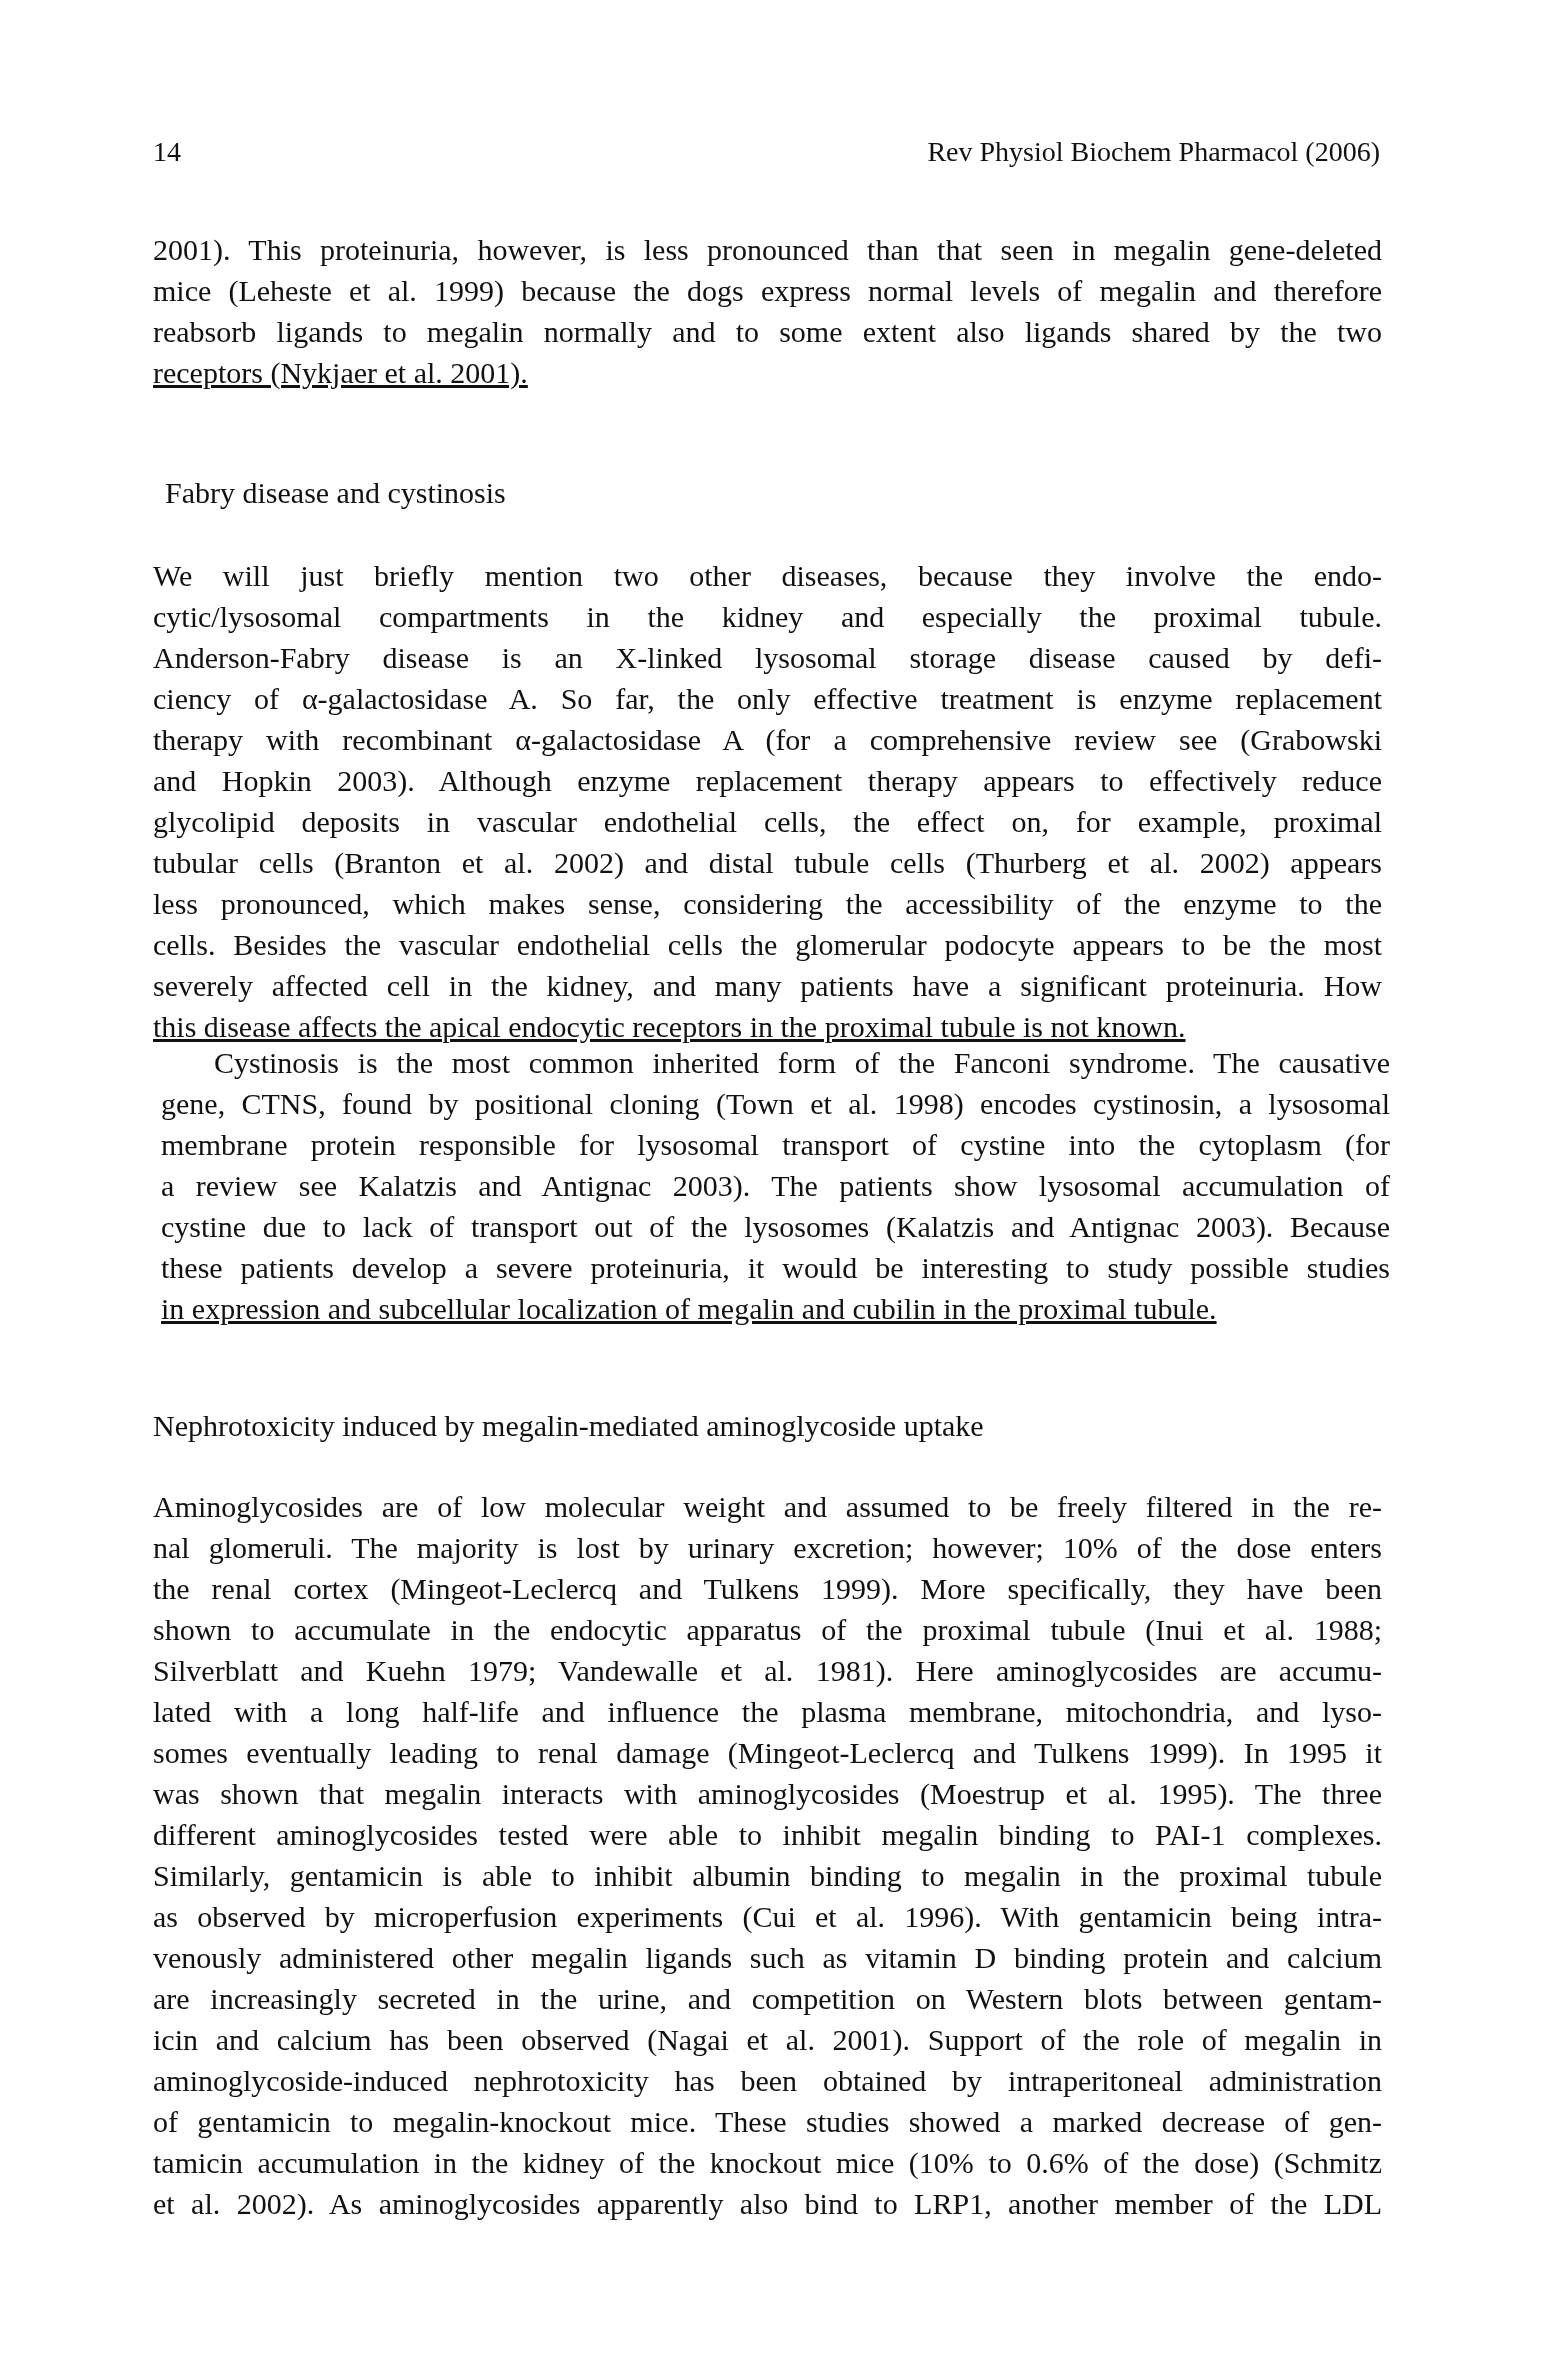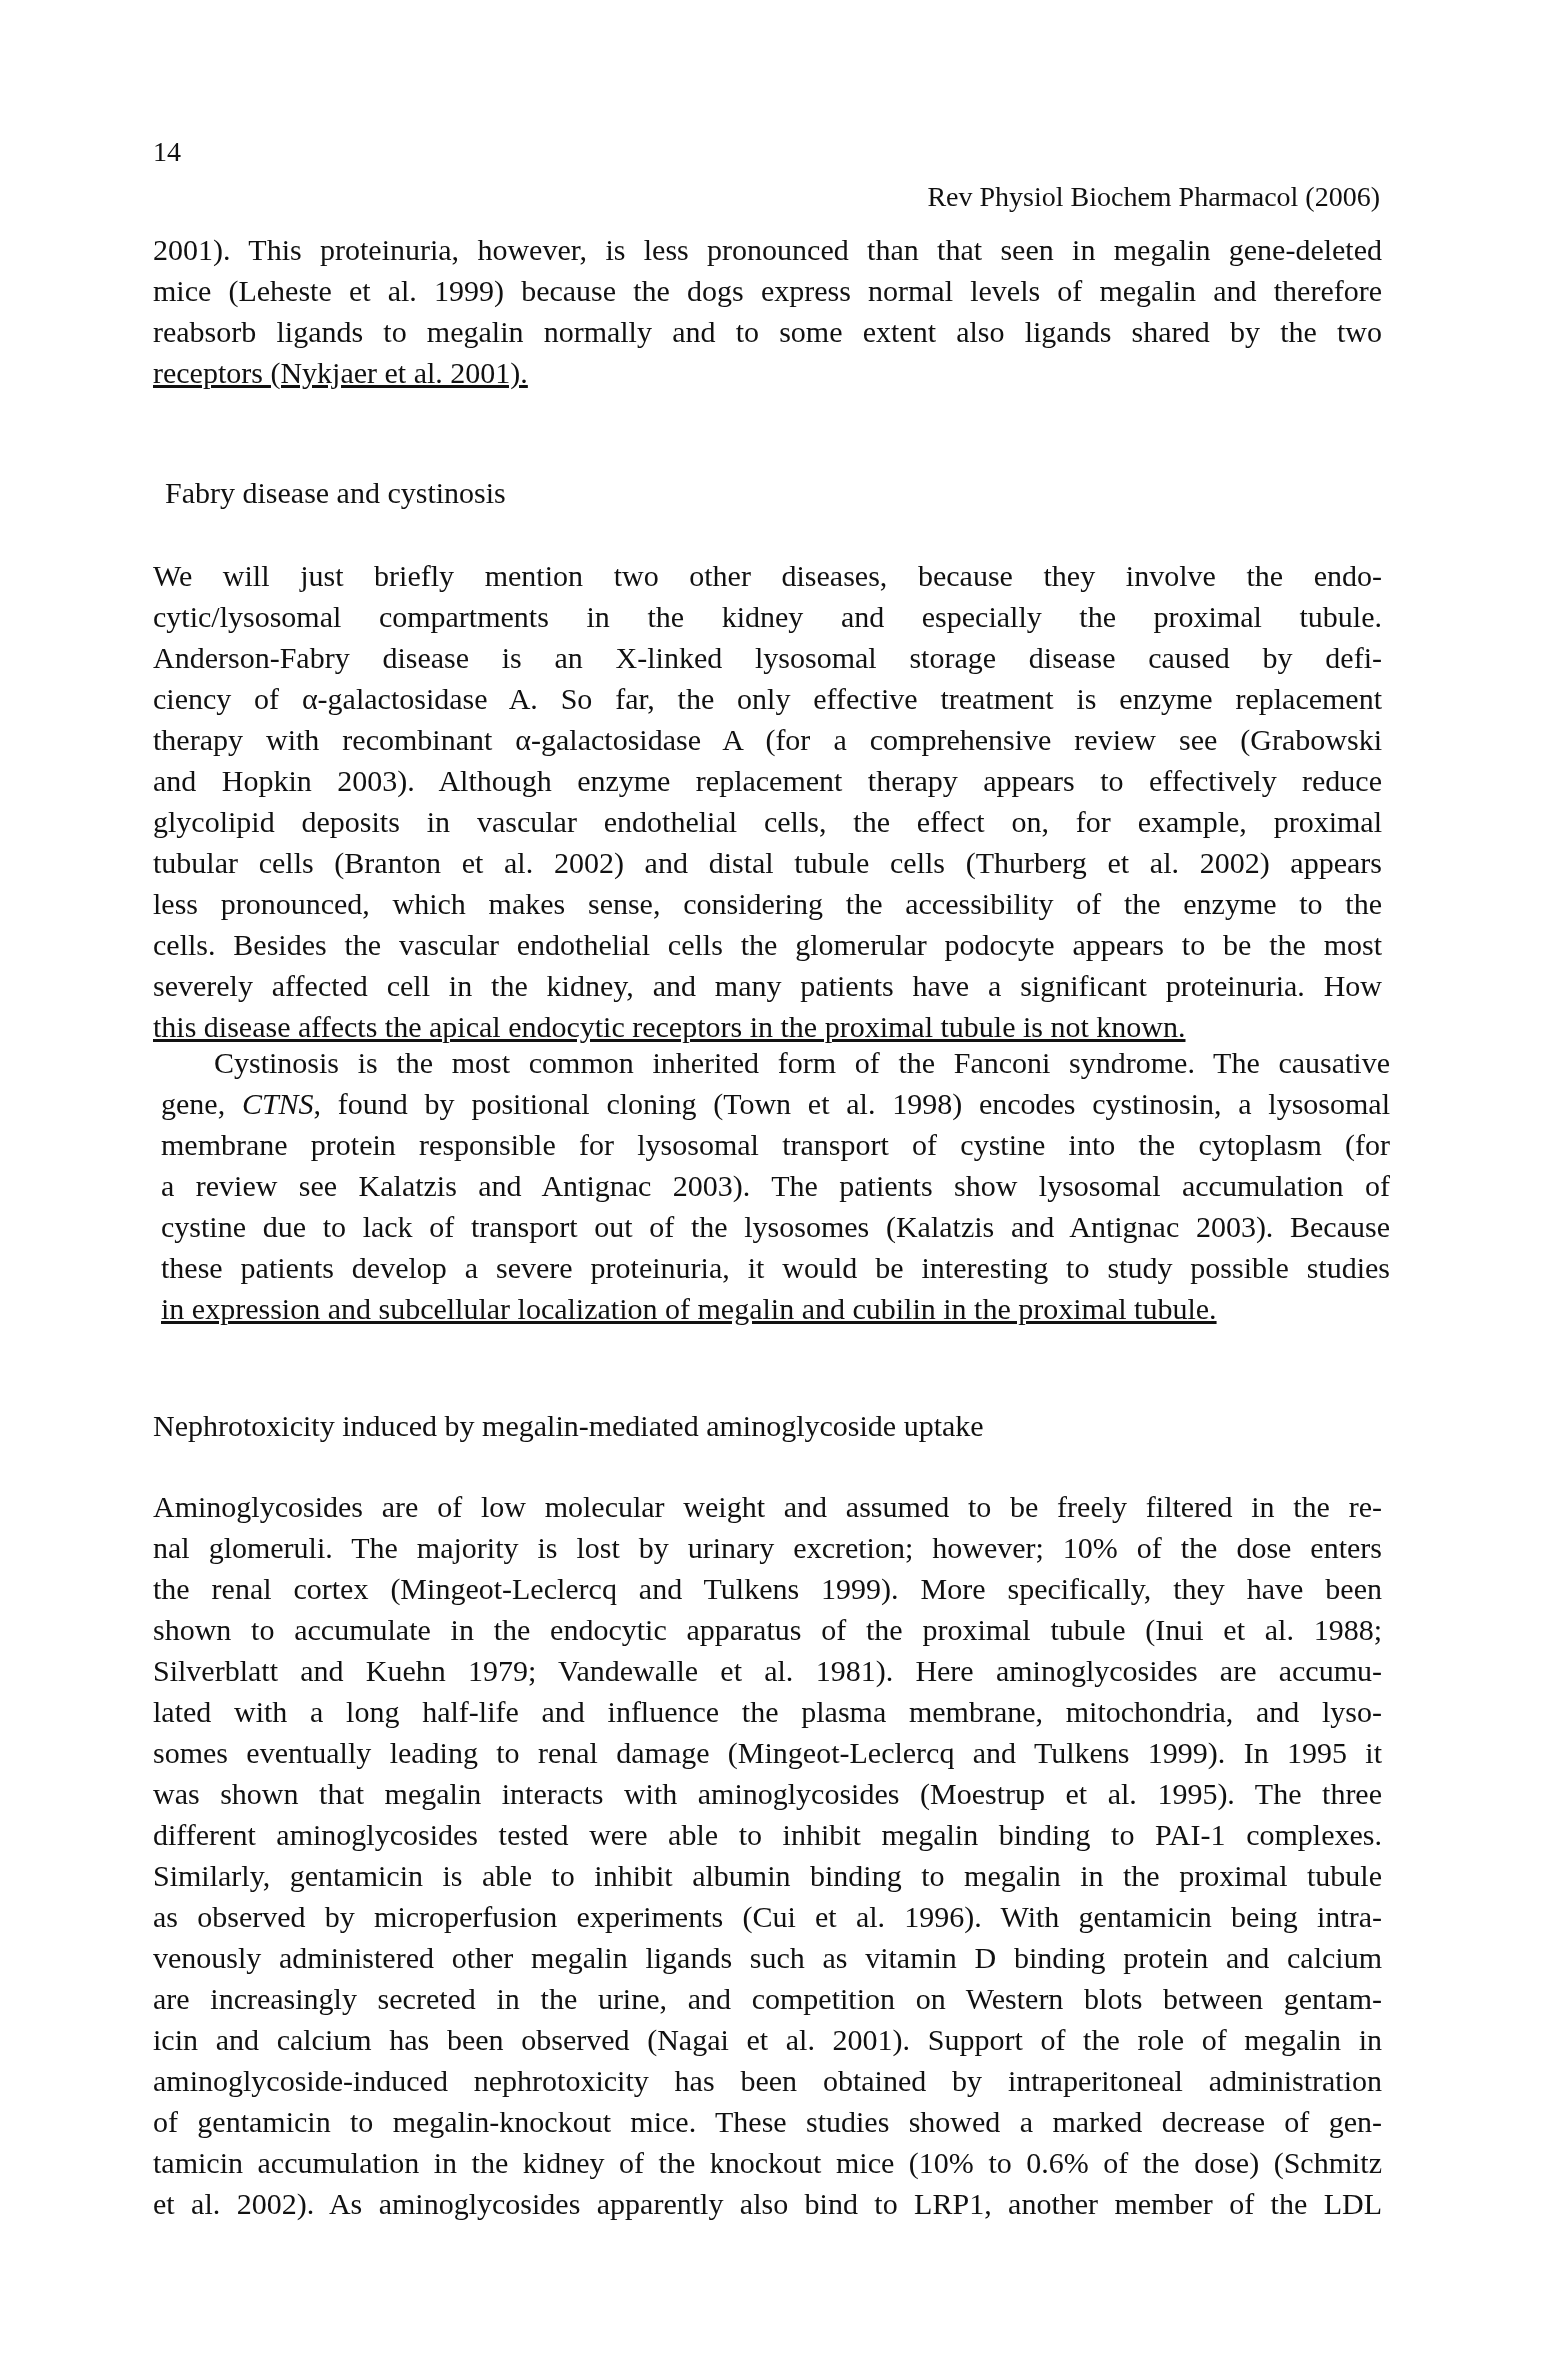--- a/index.html
+++ b/index.html
@@ -2,25 +2,25 @@
 <html style="font-size:13.7px"><head>
 <meta charset="utf-8">
 <style>
   html, body { margin: 0; padding: 0; background: #ffffff; }
   body { width: 1567px; height: 2377px; position: relative; overflow: hidden;
          font-family: "Liberation Serif", "DejaVu Serif", serif; color: #111111; }
   .page { position: absolute; left: 0; top: 10px; width: 1535px; height: 2377px; }
   .running-head { position: absolute; left: 153px; top: 125px; width: 1227px; height: 34px;
                   font-size: 28px; line-height: 34px; }
   .page-number { position: absolute; left: 0; top: 0; }
-  .journal-title { position: absolute; right: 0; top: 0; margin-top: 45px; }
+  .journal-title { position: absolute; right: 0; top: 0; }
   .block { position: absolute; left: 153px; width: 1229px; font-size: 30px; line-height: 41px;
            text-align: justify; hyphens: manual; }
   .heading { position: absolute; left: 153px; font-size: 30px; line-height: 41px; white-space: nowrap; }
-  .i { font-style: italic; }
+  .i { }
   .ln { display: block; height: 41px; overflow: hidden; }
   .ln > span.t { display: inline-block; width: 100%; text-align: justify; text-align-last: justify; white-space: normal; }
   .ln.last > span.t { text-align-last: left; text-decoration: underline; }
 </style>
 </head>
 <body>
 
 <div class="page">
 
   <div class="running-head">

